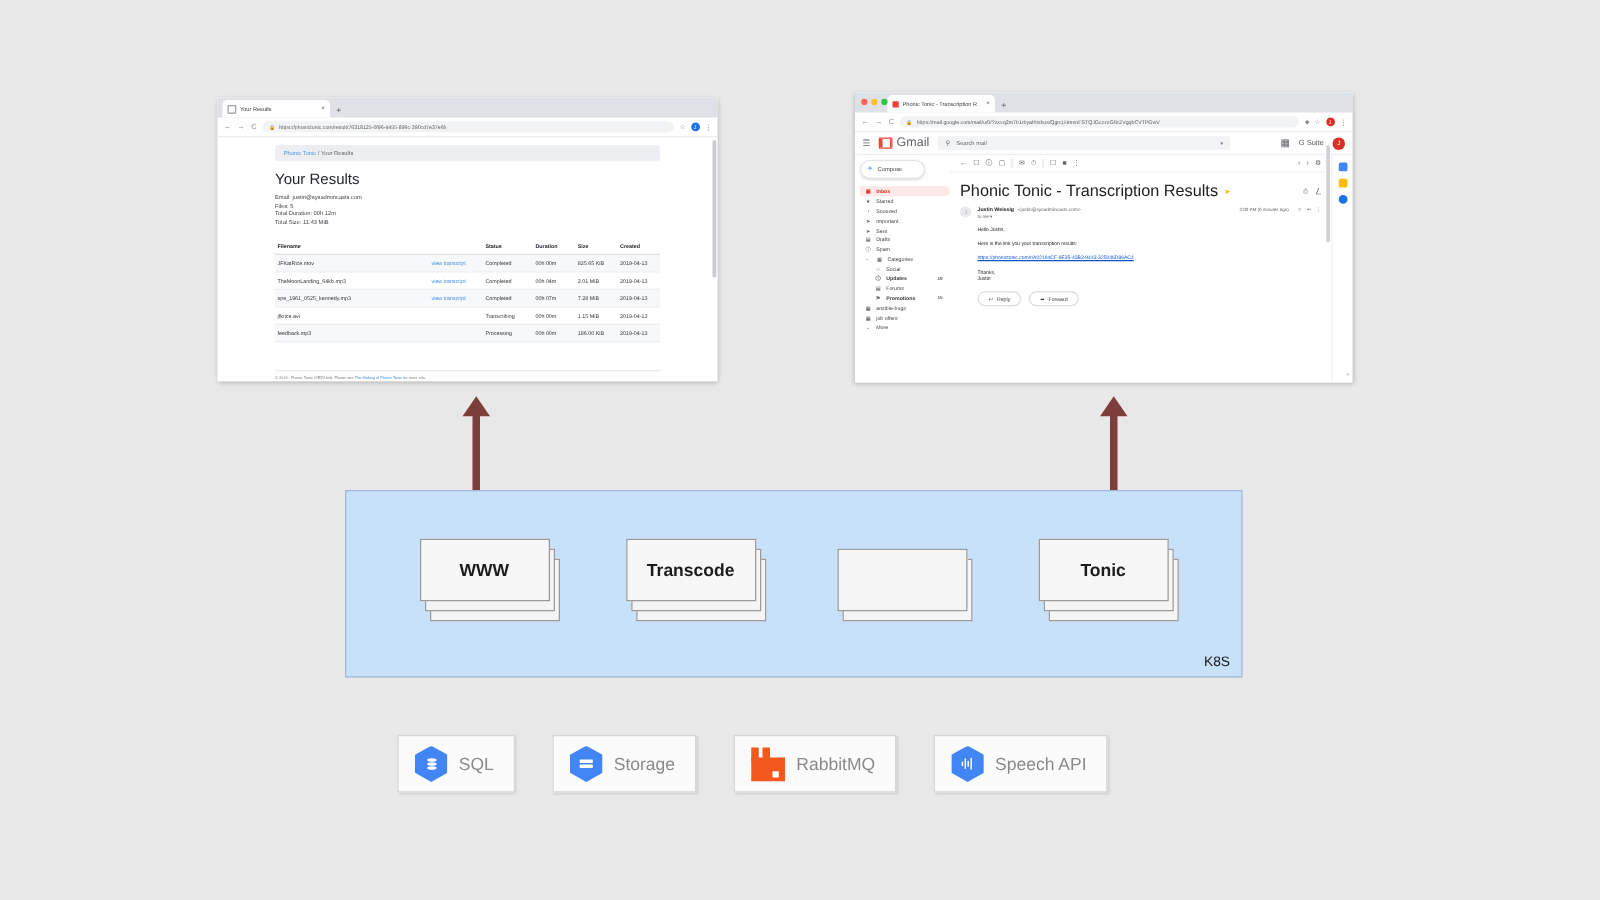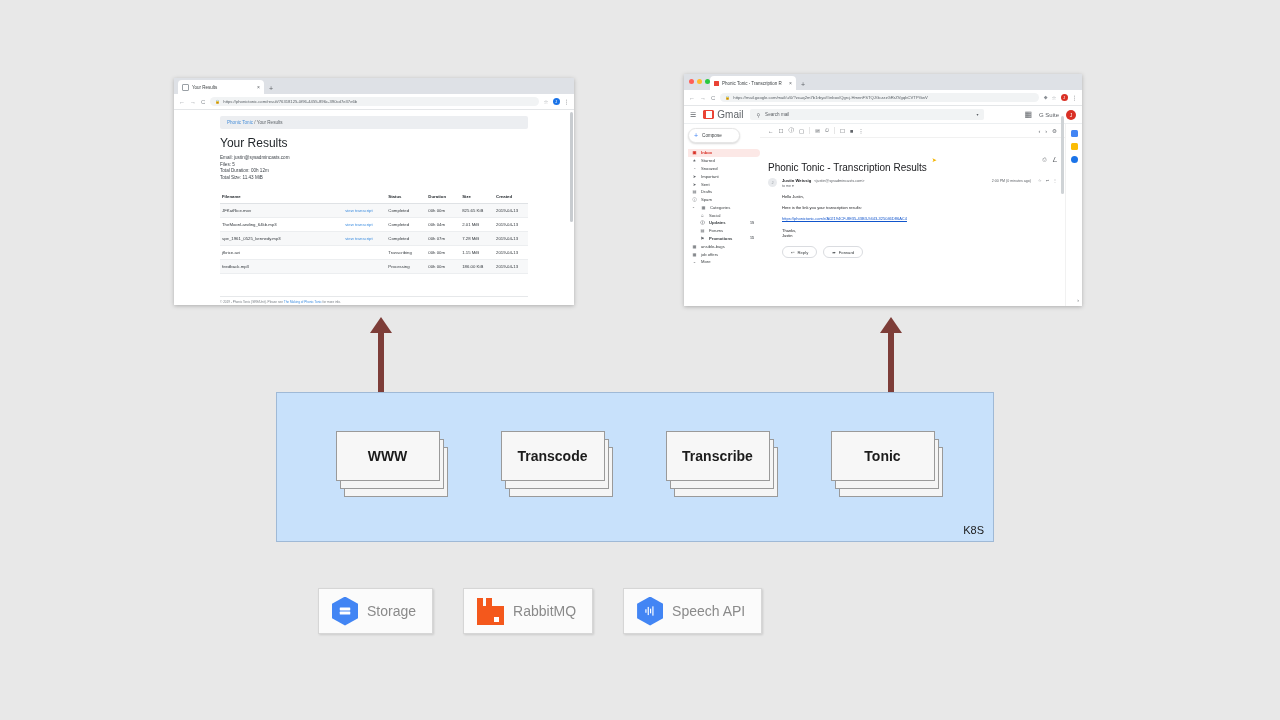--- a/index.html
+++ b/index.html
@@ -267,21 +267,21 @@
     padding: 0 8px;
     border-bottom: 1px solid #f1f1f1;
     color: #5f6368; font-size: 5.5px;
   }
   .gm-tools .sep { width: 1px; height: 7px; background: #e6e6e6; }
   .gm-tools .spacer { flex: 1 1 auto; }
   .gm-subject-row {
     display: flex; align-items: center; gap: 5px;
     padding: 7px 8px 2px 8px;
   }
-  .gm-subject { font-size: 10px; color: #202124; font-weight: 400; margin-top: 17px; }
+  .gm-subject { font-size: 13px; color: #202124; font-weight: 400; }
   .gm-imp { color: #f4b400; font-size: 6px; }
   .gm-subject-icons { margin-left: auto; display: flex; gap: 6px; color: #5f6368; font-size: 5px; }
   .gm-msg { padding: 3px 8px 0 8px; display: flex; gap: 5px; }
   .gm-msg-av {
     width: 9px; height: 9px; border-radius: 50%;
     background: #e8eaed; color: #9aa0a6;
     font-size: 4px; display: flex; align-items: center; justify-content: center;
     flex: 0 0 auto;
   }
   .gm-msg-body { flex: 1 1 auto; min-width: 0; }
@@ -750,32 +750,41 @@
         <span class="card c1">WWW</span>
       </div>
       <div class="card-stack">
         <span class="card c3"></span>
         <span class="card c2"></span>
         <span class="card c1">Transcode</span>
       </div>
       <div class="card-stack">
         <span class="card c3"></span>
         <span class="card c2"></span>
-        <span class="card c1">Transcribe</span>
       </div>
       <div class="card-stack">
         <span class="card c3"></span>
         <span class="card c2"></span>
         <span class="card c1">Tonic</span>
       </div>
     </div>
     <span class="k8s-label">K8S</span>
   </div>
 
   <div class="chips">
+    <div class="chip">
+      <span class="hexicon">
+        <svg width="13" height="13" viewBox="0 0 24 24" fill="#fff">
+          <ellipse cx="12" cy="5.5" rx="7" ry="2.6"></ellipse>
+          <ellipse cx="12" cy="11.5" rx="7" ry="2.6"></ellipse>
+          <ellipse cx="12" cy="17.5" rx="7" ry="2.6"></ellipse>
+        </svg>
+      </span>
+      <span class="chip-label">SQL</span>
+    </div>
     <div class="chip">
       <span class="hexicon">
         <svg width="14" height="14" viewBox="0 0 24 24" fill="#fff">
           <rect x="3" y="6" width="18" height="5" rx="1"></rect>
           <rect x="3" y="13" width="18" height="5" rx="1"></rect>
         </svg>
       </span>
       <span class="chip-label">Storage</span>
     </div>
     <div class="chip">

